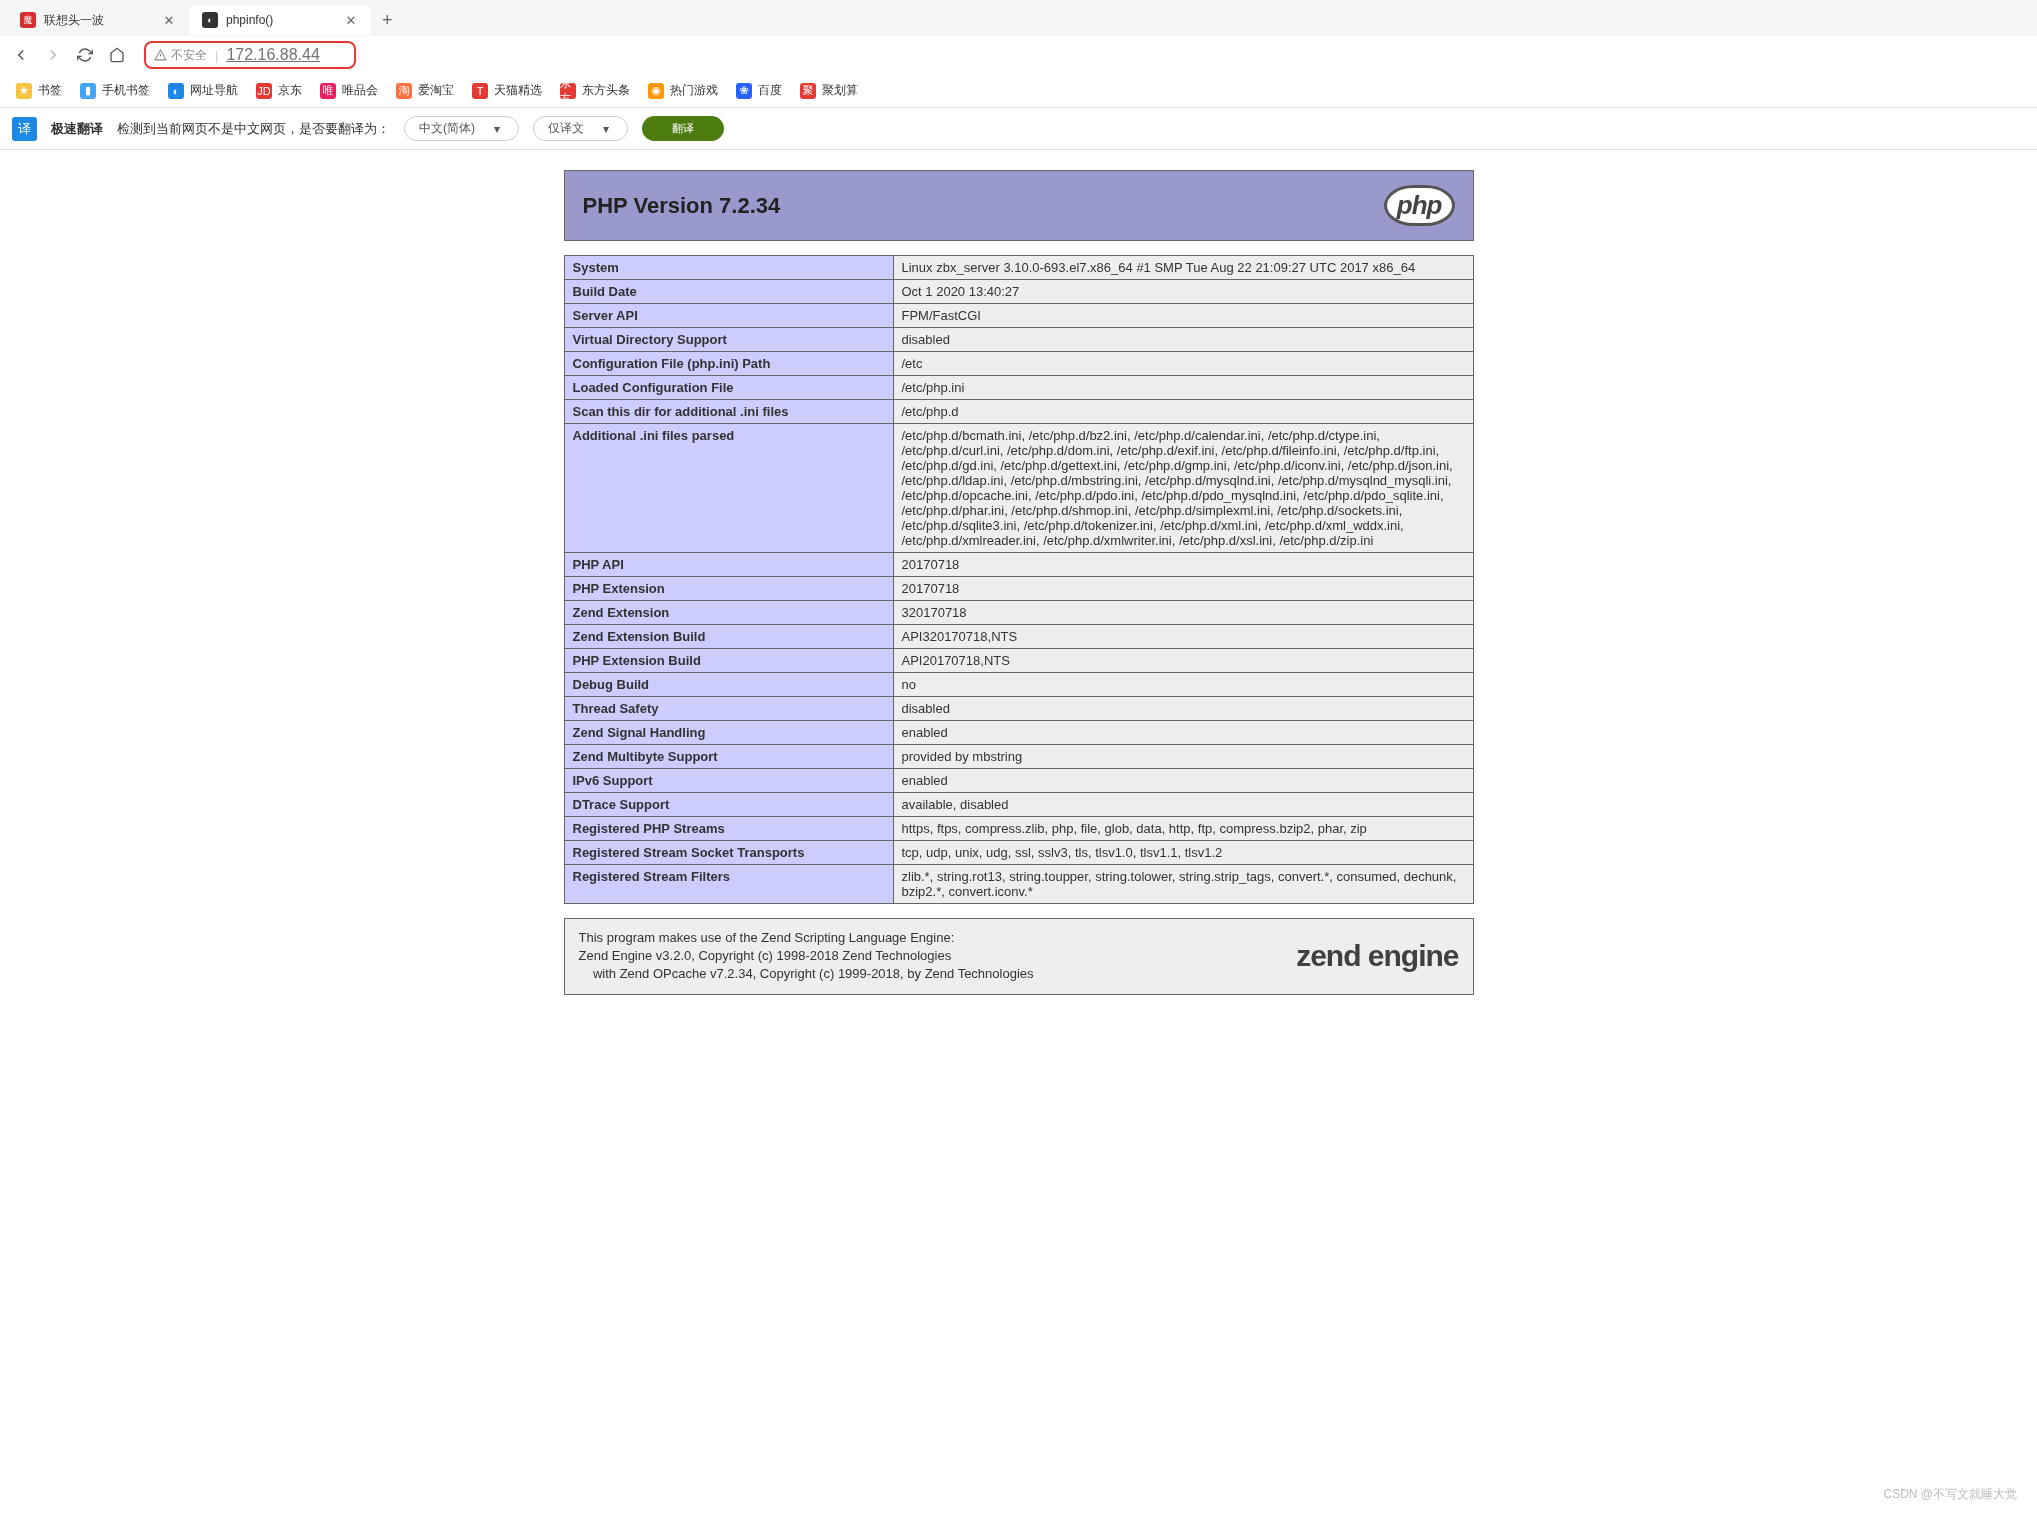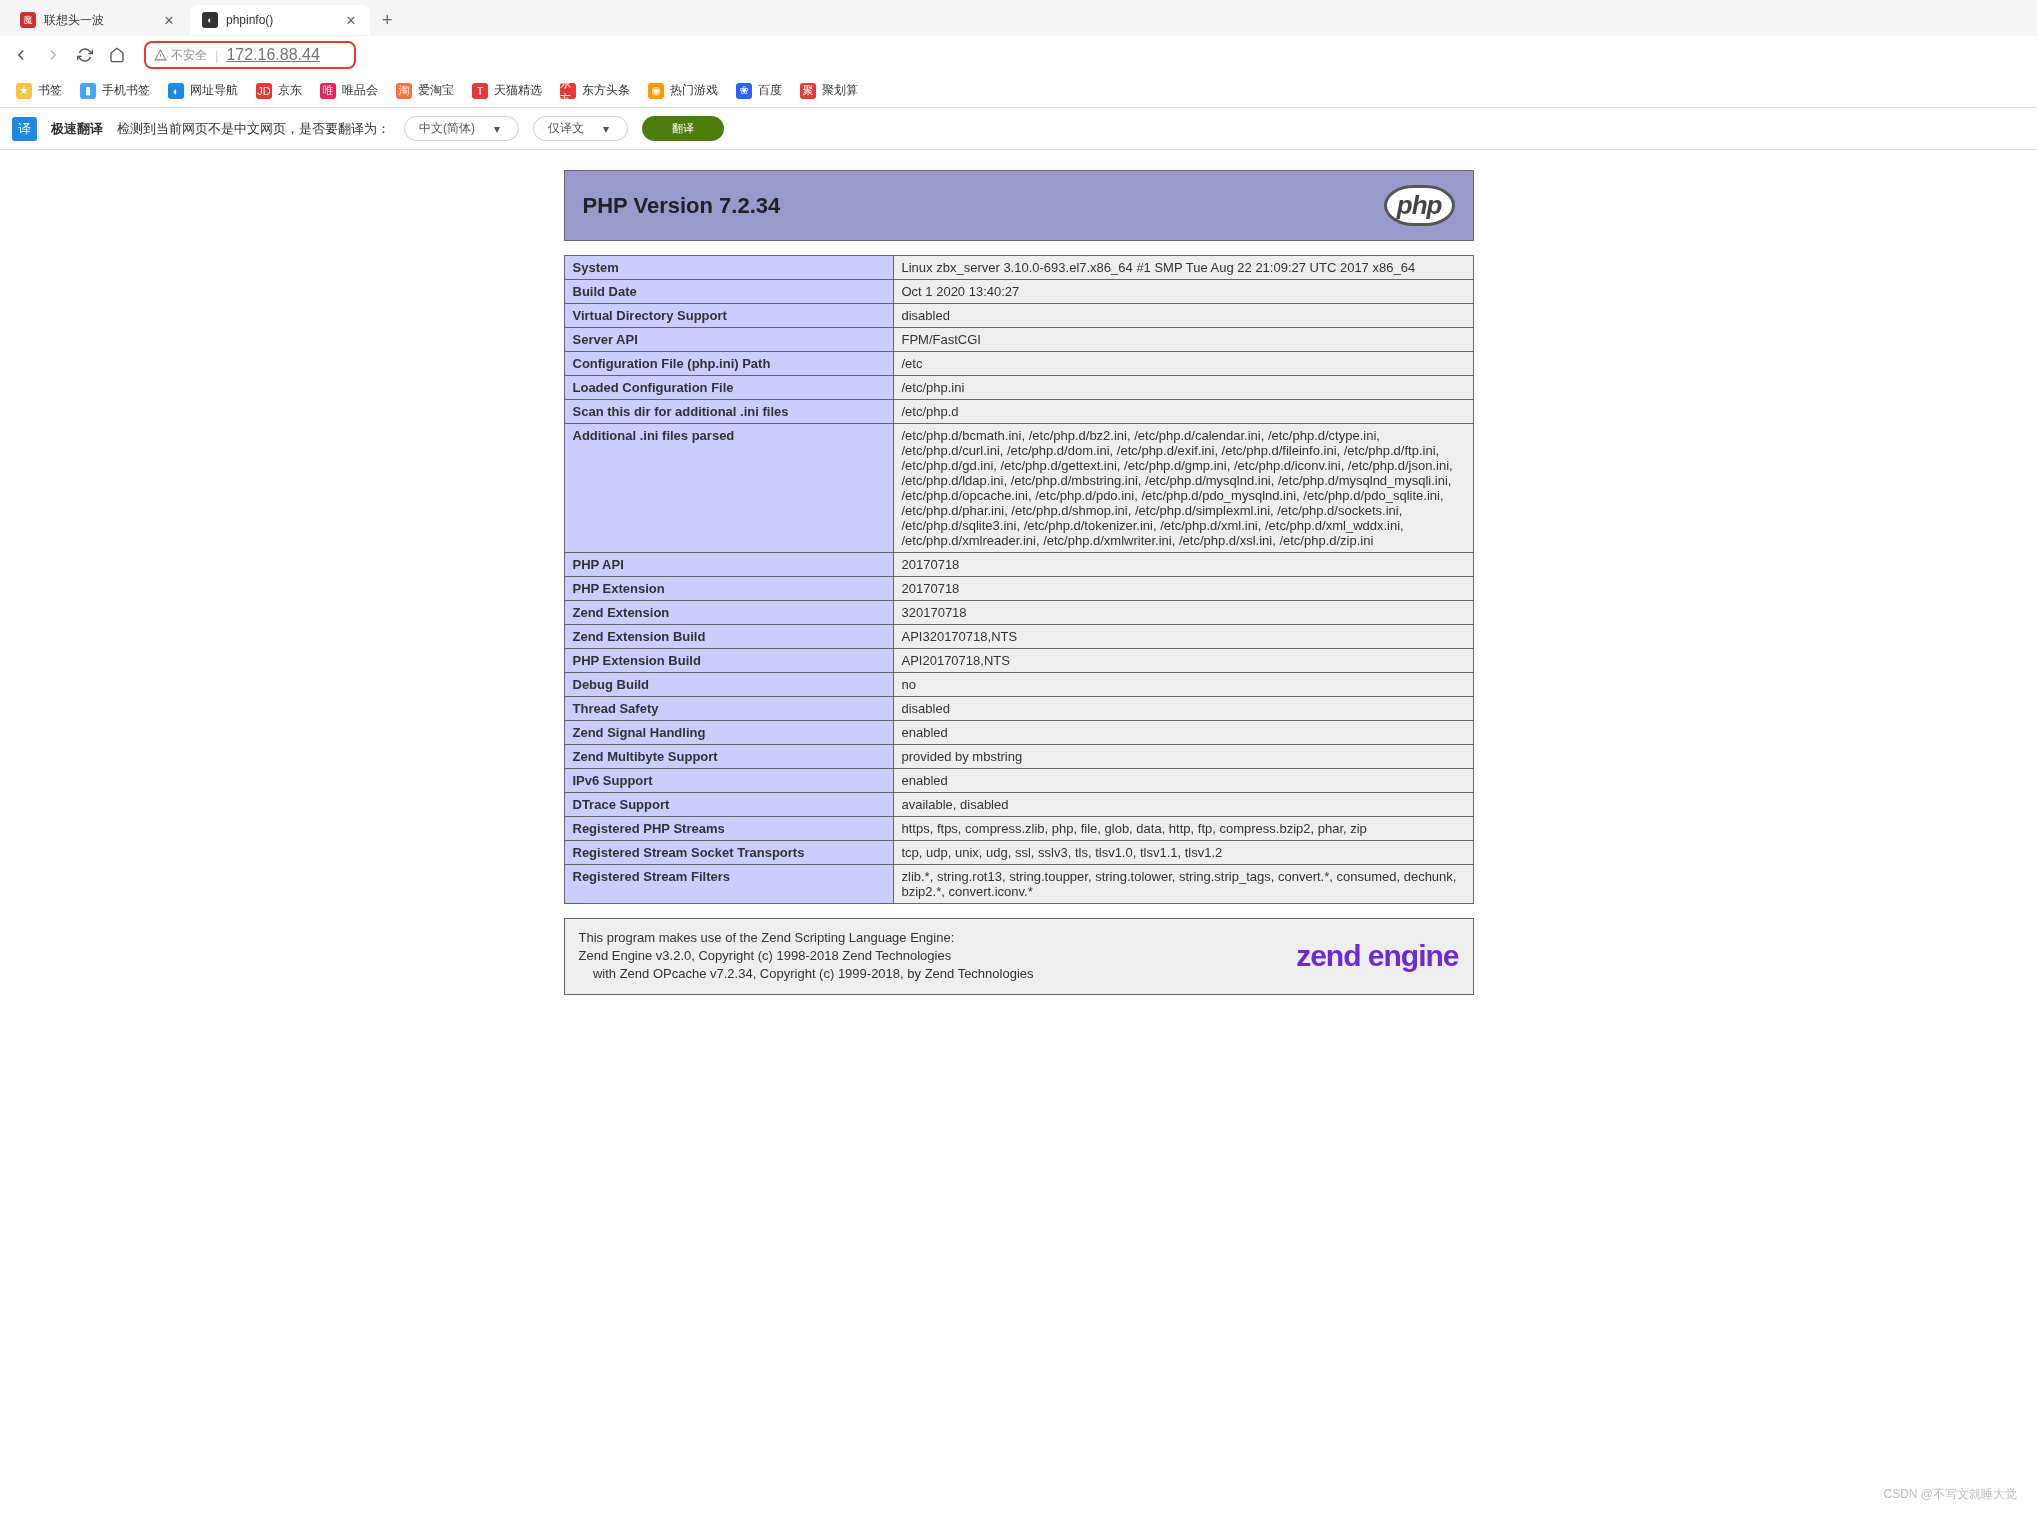--- a/index.html
+++ b/index.html
@@ -38,21 +38,21 @@
 .php-header { background: #9999cc; border: 1px solid #666; padding: 14px 18px; display: flex; align-items: center; justify-content: space-between; gap: 12px; }
 .php-header h1 { font-size: 22px; font-weight: bold; color: #222; }
 .php-logo { background: #fff; border-radius: 50%/60%; padding: 2px 10px; font-size: 26px; font-weight: bold; font-style: italic; color: #444; border: 3px solid #555; letter-spacing: -1px; }
 
 .info-table { width: 100%; border-collapse: collapse; margin-top: 14px; font-size: 13px; }
 .info-table td { border: 1px solid #666; padding: 4px 8px; vertical-align: top; }
 .info-table td.k { background: #ccccff; font-weight: bold; width: 329px; }
 .info-table td.v { background: #eeeeee; }
 
 .zend-box { margin-top: 14px; border: 1px solid #666; background: #eeeeee; padding: 10px 14px; display: flex; align-items: center; justify-content: space-between; font-size: 13px; }
-.zend-logo { font-size: 30px; font-weight: bold; color: #6d28d9; letter-spacing: -1px; white-space: nowrap; }
+.zend-logo { font-size: 30px; font-weight: bold; color: #404040; letter-spacing: -1px; white-space: nowrap; }
 .zend-lines div { line-height: 1.4; }
 
 .watermark { position: fixed; right: 20px; bottom: 30px; font-size: 12px; color: rgba(120,120,120,0.5); pointer-events: none; font-weight: 500; }
 </style>
 </head>
 <body>
 
 <div class="browser-chrome">
   <div class="tab-bar" id="tab-bar">
       <div class="tab">
@@ -175,26 +175,26 @@
     <tbody id="phpinfo-tbody">
         <tr>
           <td class="k">System</td>
           <td class="v">Linux zbx_server 3.10.0-693.el7.x86_64 #1 SMP Tue Aug 22 21:09:27 UTC 2017 x86_64</td>
         </tr>
         <tr>
           <td class="k">Build Date</td>
           <td class="v">Oct 1 2020 13:40:27</td>
         </tr>
         <tr>
+          <td class="k">Server API</td>
+          <td class="v">FPM/FastCGI</td>
+        </tr>
+        <tr>
           <td class="k">Virtual Directory Support</td>
           <td class="v">disabled</td>
-        </tr>
-        <tr>
-          <td class="k">Server API</td>
-          <td class="v">FPM/FastCGI</td>
         </tr>
         <tr>
           <td class="k">Configuration File (php.ini) Path</td>
           <td class="v">/etc</td>
         </tr>
         <tr>
           <td class="k">Loaded Configuration File</td>
           <td class="v">/etc/php.ini</td>
         </tr>
         <tr>

